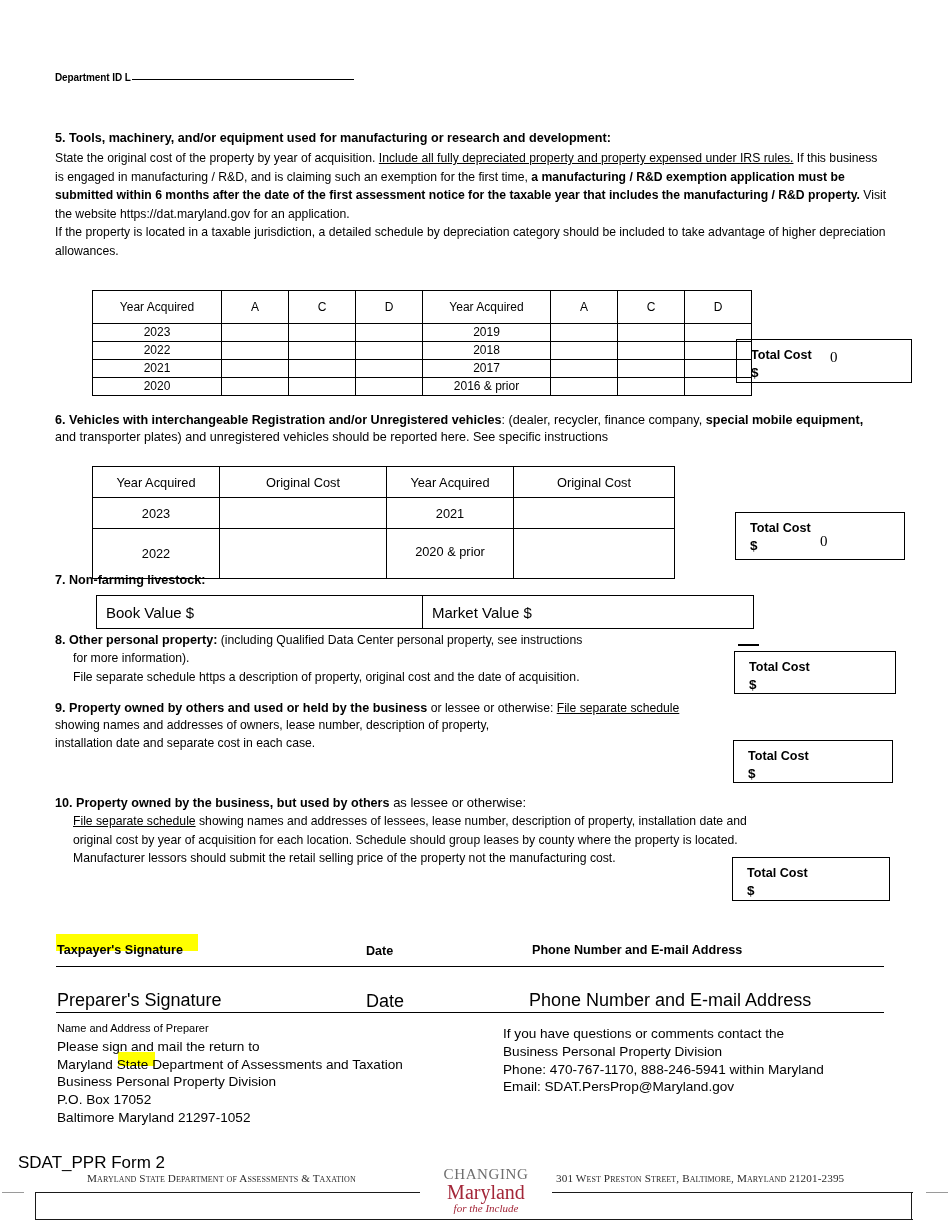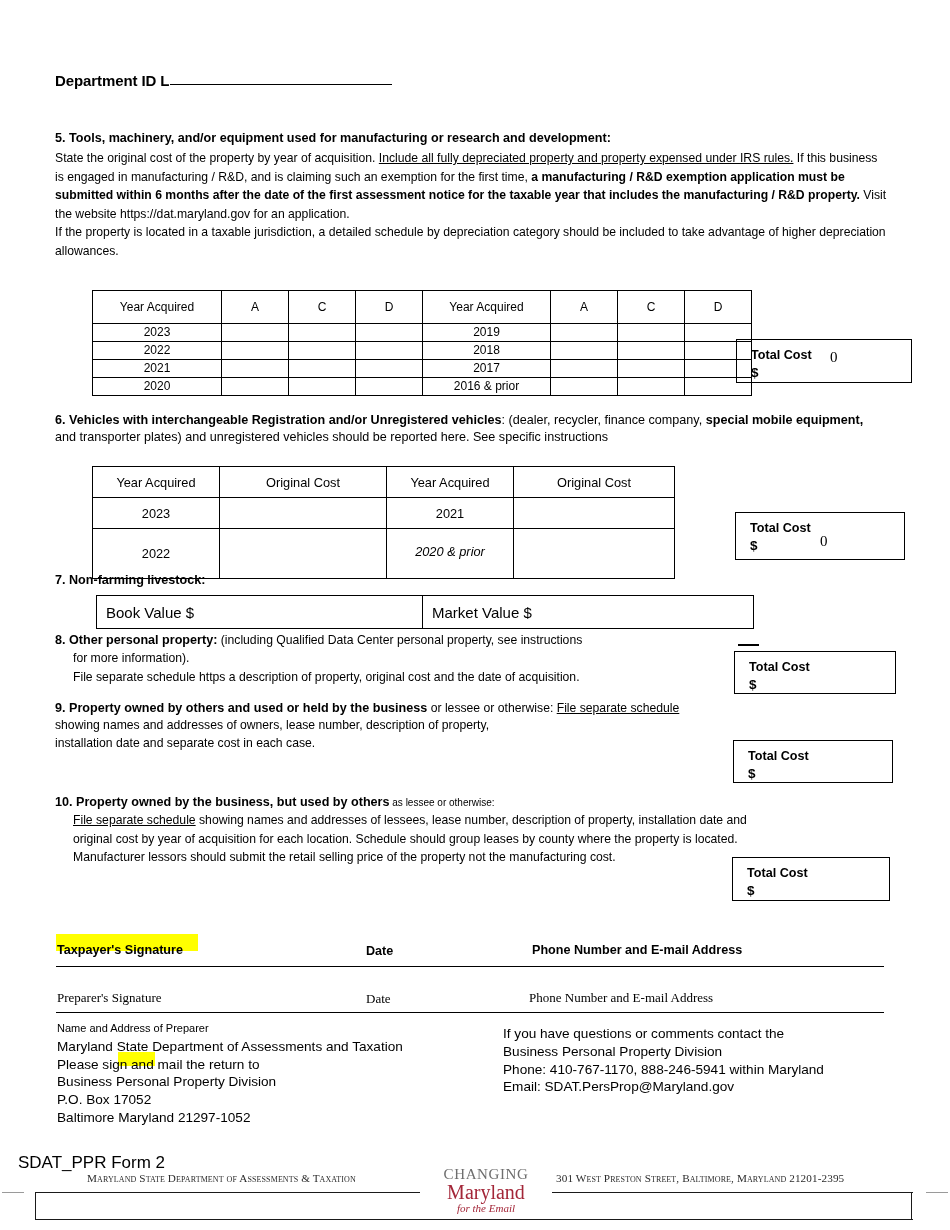--- a/index.html
+++ b/index.html
@@ -25,21 +25,21 @@
   }
 
   
   .abs { position: absolute; }
   .b   { font-weight: bold; }
   .u   { text-decoration: underline; }
 
   
   #dept-id-row {
     left: 55px; top: 72px; width: 360px;
-    font-size: 15px; font-weight: bold;
+    font-size: 10px; font-weight: bold;
     letter-spacing: -0.1px;
     white-space: nowrap;
   }
   #dept-id-rule {
     display: inline-block;
     width: 222px;
     border-bottom: 1.6px solid #000;
     margin-left: 1px;
     vertical-align: 1px;
   }
@@ -100,21 +100,21 @@
     border: 1.3px solid #000;
     text-align: center;
     padding: 0;
     height: 30px;
     vertical-align: middle;
   }
   #table6 .c1 { width: 126px; }
   #table6 .c2 { width: 166px; }
   #table6 .c3 { width: 126px; }
   #table6 .c4 { width: 160px; }
-  #table6 .low-lbl { vertical-align: bottom; padding-bottom: 19px; font-style: italic; }
+  #table6 .low-lbl { vertical-align: bottom; padding-bottom: 19px; }
 
   
   #table7 {
     left: 96px; top: 595px;
     border-collapse: collapse;
     font-size: 15px;
   }
   #table7 td {
     border: 1.3px solid #000;
     height: 30px;
@@ -178,21 +178,21 @@
     background: #ffff00;
   }
   #sig-row1 { left: 57px; top: 943px; width: 830px; height: 20px; }
   #sig-row1 .lbl { position: absolute; font-size: 12.6px; font-weight: bold; white-space: nowrap; }
   #sig-row1 .s1 { left: 0px; top: 0px; }
   #sig-row1 .s2 { left: 309px; top: 1px; }
   #sig-row1 .s3 { left: 475px; top: 0px; }
   #sig-rule1 { left: 56px; top: 966px; width: 828px; border-top: 1.6px solid #000; }
 
   #sig-row2 { left: 57px; top: 990px; width: 830px; height: 20px; }
-  #sig-row2 .lbl { position: absolute; font-size: 13px; white-space: nowrap; font-family: Liberation Serif, serif; }
+  #sig-row2 .lbl { position: absolute; font-size: 18px; white-space: nowrap; }
   #sig-row2 .s1 { left: 0px; top: 0px; }
   #sig-row2 .s2 { left: 309px; top: 1px; }
   #sig-row2 .s3 { left: 472px; top: 0px; }
   #sig-rule2 { left: 56px; top: 1012px; width: 828px; border-top: 1.3px solid #000; }
 
   
   #prep-block {
     left: 57px; top: 1020px; width: 430px;
     font-size: 13.6px; line-height: 17.8px;
     font-family: "Liberation Sans", sans-serif;
@@ -416,21 +416,21 @@
     <div class="body-txt">installation date and separate cost in each case.</div>
   </div>
 
   <div class="total-box" id="total9">
     <span class="tc-label">Total Cost</span>
     <span class="tc-dollar">$</span>
     <span class="tc-value"></span>
   </div>
 
   <div class="abs" id="sec10">
-    <div class="sec-head"><span class="b">10. Property owned by the business, but used by others</span><span style="font-weight:normal;font-size:10px"> as lessee or otherwise:</span></div>
+    <div class="sec-head"><span class="b">10. Property owned by the business, but used by others</span><span style="font-weight:normal;font-size:13px"> as lessee or otherwise:</span></div>
     <div class="body-txt ind"><span class="u">File separate schedule</span><span> showing names and addresses of lessees, lease number, description of property, installation date and</span></div>
     <div class="body-txt ind">original cost by year of acquisition for each location. Schedule should group leases by county where the property is located.</div>
     <div class="body-txt ind">Manufacturer lessors should submit the retail selling price of the property not the manufacturing cost.</div>
   </div>
 
   <div class="total-box" id="total10">
     <span class="tc-label">Total Cost</span>
     <span class="tc-dollar">$</span>
     <span class="tc-value"></span>
   </div>
@@ -446,45 +446,45 @@
   <div class="abs" id="sig-row2">
     <span class="lbl s1">Preparer's Signature</span>
     <span class="lbl s2">Date</span>
     <span class="lbl s3">Phone Number and E-mail Address</span>
   </div>
   <div class="abs" id="sig-rule2"></div>
 
   <div class="abs" id="prep-highlight"></div>
   <div class="abs" id="prep-block">
     <div class="small-lbl">Name and Address of Preparer</div>
+    <div>Please sign and mail the return to</div>
     <div>Maryland State Department of Assessments and Taxation</div>
-    <div>Please sign and mail the return to</div>
     <div>Business Personal Property Division</div>
     <div>P.O. Box 17052</div>
     <div>Baltimore Maryland 21297-1052</div>
   </div>
 
   <div class="abs" id="contact-block">
     <div>If you have questions or comments contact the</div>
     <div>Business Personal Property Division</div>
-    <div>Phone: 410-767-1170, 888-246-5941 within Maryland</div>
+    <div>Phone: 470-767-1170, 888-246-5941 within Maryland</div>
     <div>Email: SDAT.PersProp@Maryland.gov</div>
   </div>
 
   <div class="abs" id="form-code">SDAT_PPR Form 2</div>
 
   <div class="abs" id="footer">
     <span class="fleft">Maryland State Department of Assessments &amp; Taxation</span>
     <span class="fright">301 West Preston Street, Baltimore, Maryland  21201-2395</span>
     <div class="edge-l"></div>
     <div class="edge-r"></div>
     <div class="rule-a"></div>
     <div class="rule-b"></div>
     <div class="vline-l"></div>
     <div class="vline-r"></div>
     <div id="logo">
       <div class="l1">CHANGING</div>
       <div class="l2">Maryland</div>
-      <div class="l3">for the Email</div>
+      <div class="l3">for the Include</div>
     </div>
   </div>
 
 </div>
 
 </body></html>

